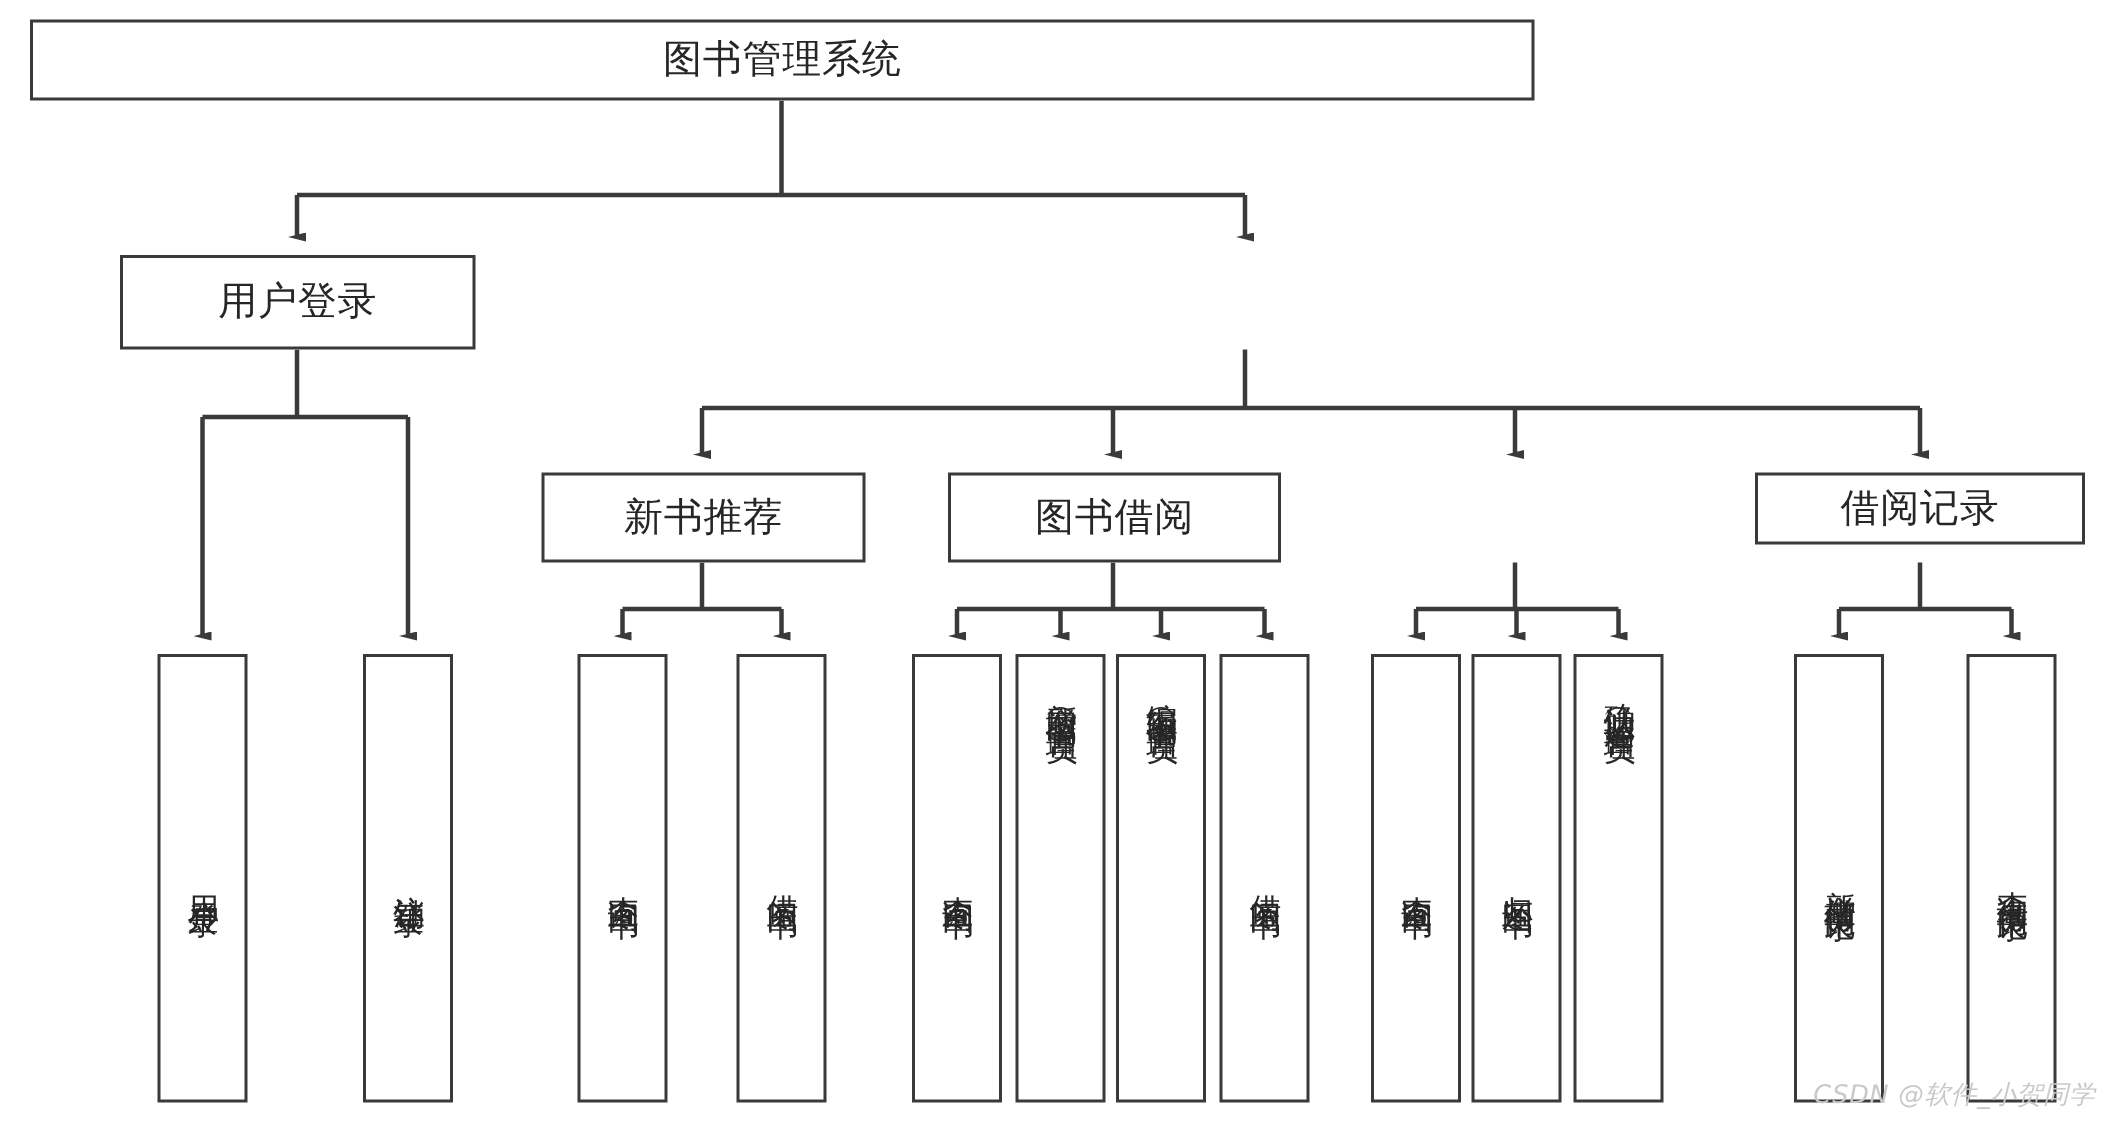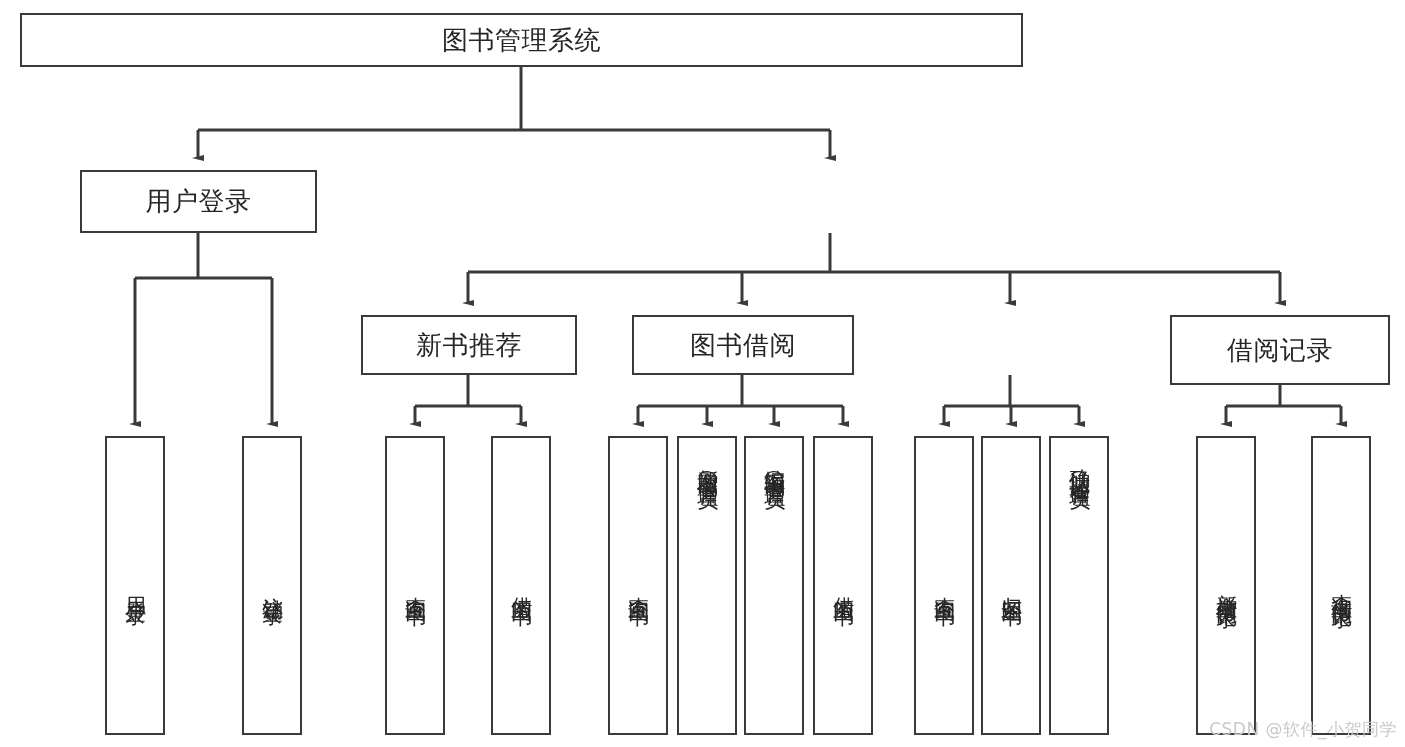--- a/index.html
+++ b/index.html
@@ -61,20 +61,21 @@
   }
   #watermark {
     position: absolute;
     right: 8px;
     bottom: 6px;
     font-size: 17px;
     color: #c9c9c9;
     letter-spacing: 0.5px;
     white-space: nowrap;
     user-select: none;
+    font-style: italic;
   }
 </style>
 </head>
 <body>
 
 <div id="canvas">
 
   <svg id="edges" viewBox="0 0 1405 747">
     <defs>
       <marker id="arrow" markerWidth="10" markerHeight="12" refX="3" refY="6" orient="auto" markerUnits="userSpaceOnUse">
@@ -133,21 +134,21 @@
   <div class="node" style="left:80px; top:170px; width:237px; height:63px;">
     <span class="lbl">用户登录</span>
   </div>
 
   <div class="node" style="left:361px; top:315px; width:216px; height:60px;">
     <span class="lbl">新书推荐</span>
   </div>
   <div class="node" style="left:632px; top:315px; width:222px; height:60px;">
     <span class="lbl">图书借阅</span>
   </div>
-  <div class="node" style="left:1170px; top:315px; width:220px; height:70px;">
+  <div class="node" style="left:1170px; top:315px; width:220px; height:48px;">
     <span class="lbl">借阅记录</span>
   </div>
 
   <div class="node vertical mid" style="left:105px; top:436px; width:60px; height:299px;">
     <span class="lbl">用户登录</span>
   </div>
   <div class="node vertical mid" style="left:242px; top:436px; width:60px; height:299px;">
     <span class="lbl">注销登录</span>
   </div>
 

